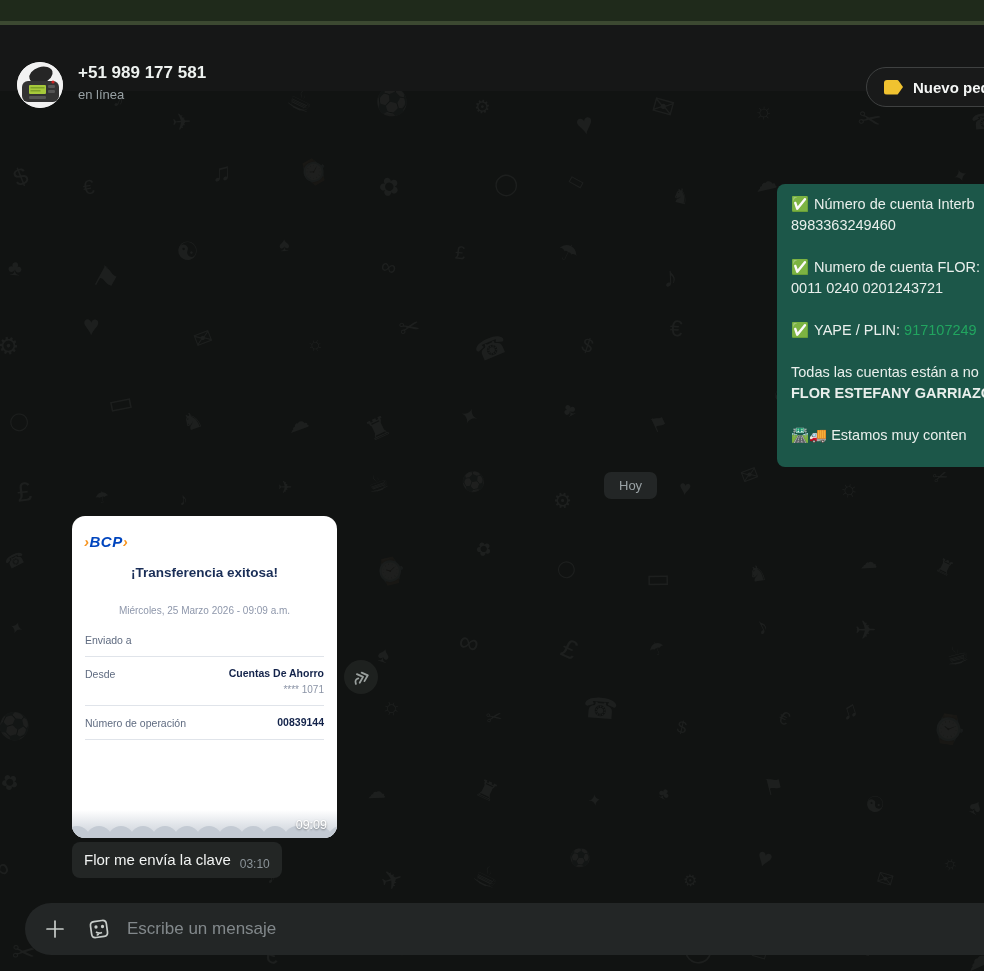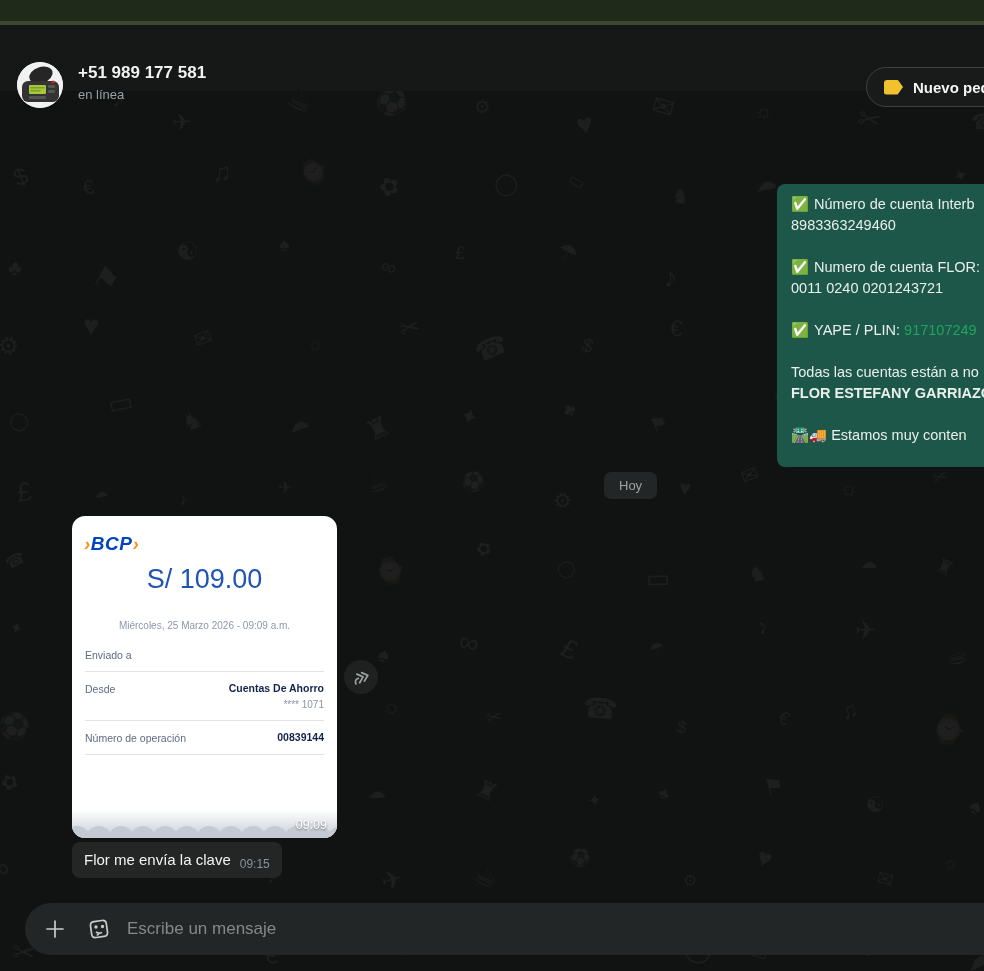--- a/index.html
+++ b/index.html
@@ -38,21 +38,21 @@
   .link-green { color:#21a55f; font-weight:500; cursor:pointer; }
   .bold { font-weight:700; }
 
   
   .date-pill { position:absolute; left:604px; top:381px; z-index:2; background:#232626;
     color:#9aa2a5; font-size:13px; padding:6px 15px; border-radius:7px; }
 
   
   .receipt { position:absolute; left:72px; top:425px; width:265px; height:322px; z-index:2;
     background:#ffffff; border-radius:13px; overflow:hidden; cursor:pointer; }
-  .bcp-logo { margin:17px 0 0 12px; font-size:19px; font-weight:800; font-style:italic; letter-spacing:0.5px; }
+  .bcp-logo { margin:17px 0 0 12px; font-size:15px; font-weight:800; font-style:italic; letter-spacing:0.5px; }
   .bcp-chev { color:#f7941e; }
   .bcp-name { color:#0045be; }
   .rc-title { text-align:center; margin-top:15px; font-size:13.5px; font-weight:700; color:#1a2e57; }
   .rc-amount { text-align:center; margin-top:9px; font-size:27px; font-weight:500; color:#2053b4; }
   .rc-date { text-align:center; margin-top:25px; font-size:10px; color:#8e97ab; }
   .rc-rows { margin-top:17px; padding:0 13px; }
   .rc-row { display:flex; justify-content:space-between; }
   .rc-label { font-size:10.5px; color:#5f6b80; padding-top:1px; }
   .rc-right { text-align:right; }
   .rc-value { font-size:10.5px; font-weight:700; color:#13234a; }
@@ -262,21 +262,21 @@
          <span class="bold">FLOR ESTEFANY GARRIAZO</span></p>
       <p><span>🛣️🚚</span><span> Estamos muy conten</span></p>
     </div>
 
     <div class="date-pill">Hoy</div>
 
     <div class="receipt">
       <div class="bcp-logo">
         <span class="bcp-chev">›</span><span class="bcp-name">BCP</span><span class="bcp-chev">›</span>
       </div>
-      <div class="rc-amount">S/ 109.00</div>
+      <div class="rc-title">¡Transferencia exitosa!</div>
       <div class="rc-date">Miércoles, 25 Marzo 2026 - 09:09 a.m.</div>
       <div class="rc-rows">
         <div class="rc-row">
           <div class="rc-label">Enviado a</div>
         </div>
         <div class="rc-div"></div>
         <div class="rc-row">
           <div class="rc-label">Desde</div>
           <div class="rc-right">
             <div class="rc-value">Cuentas De Ahorro</div>
@@ -316,21 +316,21 @@
       <svg width="24" height="24" viewBox="0 0 24 24">
         <g fill="none" stroke="#9aa09e" stroke-width="1.8" stroke-linecap="round" stroke-linejoin="round" transform="rotate(-18 12 12)">
           <path d="M9 8 l5 4.5 -5 4.5"></path>
           <path d="M14 8 l5 4.5 -5 4.5"></path>
           <path d="M5 17 c0 -4 1.5 -4.5 4 -4.5"></path>
         </g>
       </svg>
     </div>
 
     <div class="msg-in">
-      <span>Flor me envía la clave</span><span class="time">09:15</span>
+      <span>Flor me envía la clave</span><span class="time">03:10</span>
     </div>
 
     <div class="composer">
       <div class="icon-btn" style="margin-left:8px">
         <svg width="24" height="24" viewBox="0 0 24 24">
           <g stroke="#c8cdca" stroke-width="1.7" stroke-linecap="round">
             <line x1="12" y1="4" x2="12" y2="20"></line>
               <line x1="4" y1="12" x2="20" y2="12"></line>
           </g>
         </svg>

